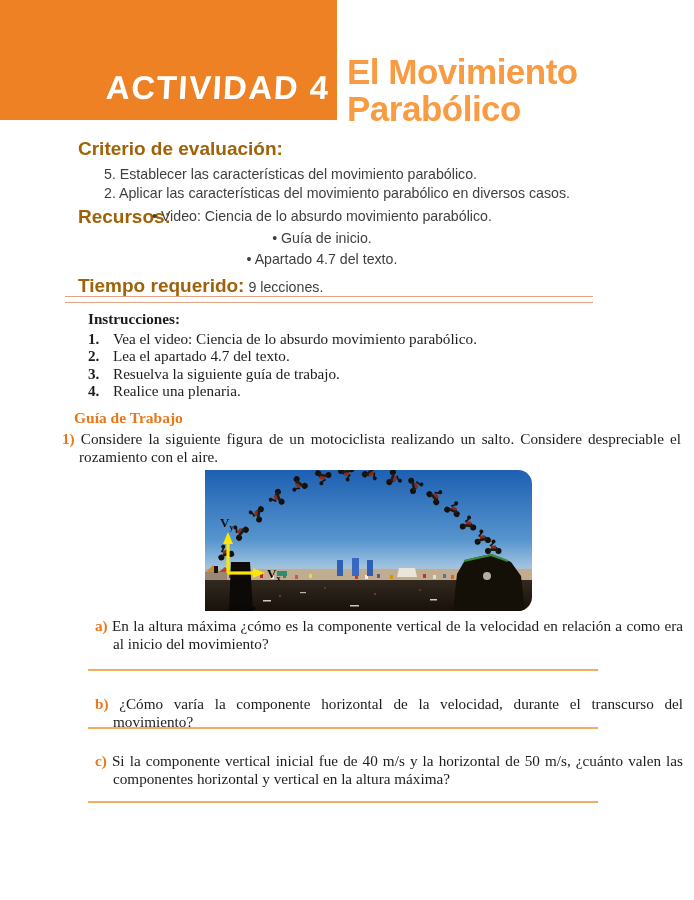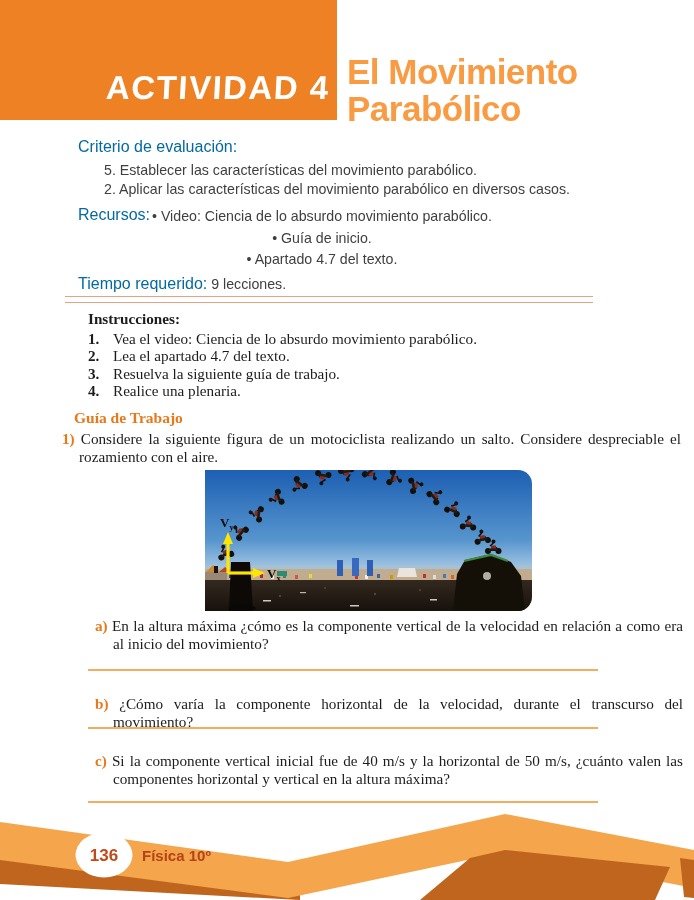--- a/index.html
+++ b/index.html
@@ -7,21 +7,21 @@
         font-family:"Liberation Sans",sans-serif;color:#3f3f3f;}
 
   
   .banner{position:absolute;left:0;top:0;width:337px;height:120px;background:#EE8123;}
   .banner-text{position:absolute;right:7px;bottom:13px;font-weight:bold;font-size:33px;
                color:#fff;letter-spacing:1.5px;transform:skewX(-3deg);white-space:nowrap;}
   .page-title{position:absolute;left:347px;top:53px;font-weight:bold;font-size:35px;
               line-height:37px;color:#F89B43;letter-spacing:-0.5px;}
 
   
-  .s-label{font-weight:normal;font-size:16px;color:#0369a1;}
+  .s-label{font-weight:bold;font-size:19px;color:#a16207;}
   .criteria{position:absolute;left:78px;top:138px;width:570px;font-size:14.2px;}
   .crit-items{margin-left:26px;margin-top:5px;line-height:19px;}
   .resources{position:absolute;left:78px;top:206px;width:570px;font-size:14.2px;display:flex;}
   .res-label{width:74px;flex:none;}
   .res-items{line-height:21.5px;text-align:center;}
   .tiempo{position:absolute;left:78px;top:275px;font-size:14.2px;}
   .divider{position:absolute;left:65px;top:296px;width:528px;height:5px;
            border-top:1.5px solid #E7A183;border-bottom:1.5px solid #E7A183;}
 
   
@@ -237,25 +237,14 @@
     <span>¿Cómo varía la componente horizontal de la velocidad, durante el transcurso del movimiento?</span>
   </div>
   <div class="answer-line line-b"></div>
 
   <div class="question serif q-c">
     <span class="o-num">c)</span>
     <span>Si la componente vertical inicial fue de 40 m/s y la horizontal de 50 m/s, ¿cuánto valen las componentes horizontal y vertical en la altura máxima?</span>
   </div>
   <div class="answer-line line-c"></div>
 
-  <div class="footer">
-    <svg viewBox="0 0 694 90">
-      <polygon points="0,36 300,80 300,90 0,74" fill="#C0651D"></polygon>
-      <polygon points="0,12 288,52 505,4 694,40 694,78 505,42 288,88 0,50" fill="#F5A54C"></polygon>
-      <polygon points="470,48 505,40 670,57 655,90 420,90" fill="#C0651D"></polygon>
-      <polygon points="680,48 694,50 694,88 684,87" fill="#C0651D"></polygon>
-      <ellipse cx="104" cy="45" rx="28.5" ry="22.5" fill="#ffffff"></ellipse>
-      <text class="pg-num" x="104" y="51" text-anchor="middle">136</text>
-      <text class="pg-subject" x="142" y="51">Física 10º</text>
-    </svg>
-  </div>
 
 </div>
 
 </body></html>

